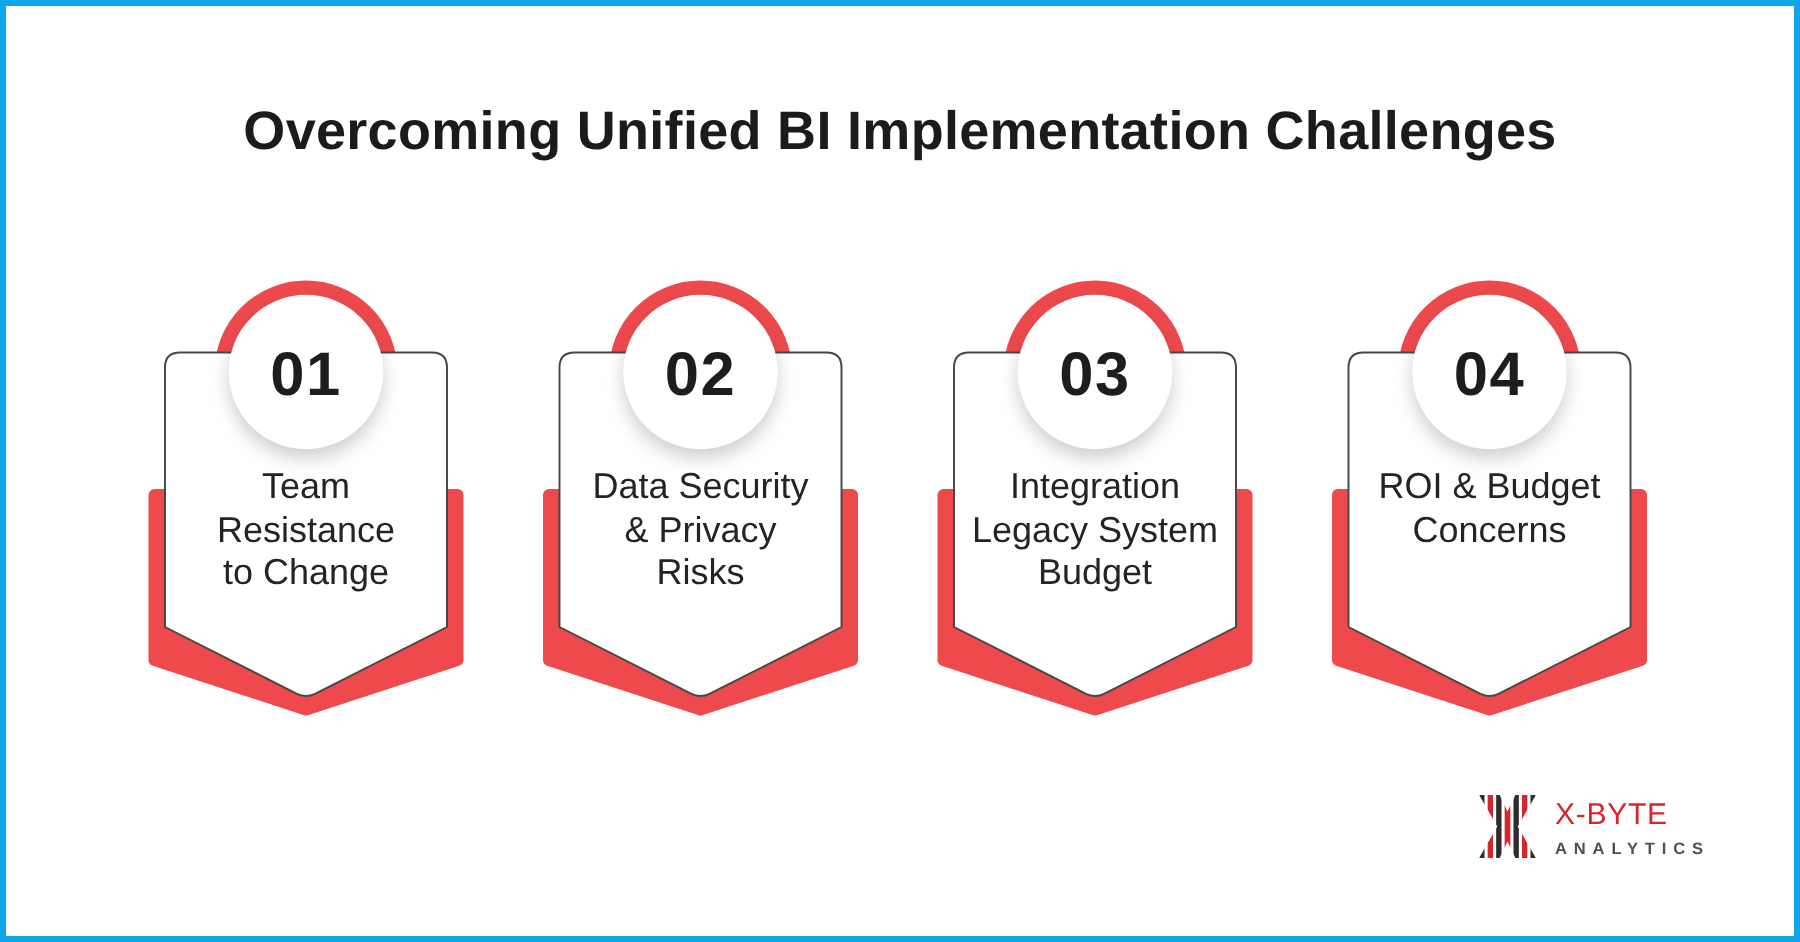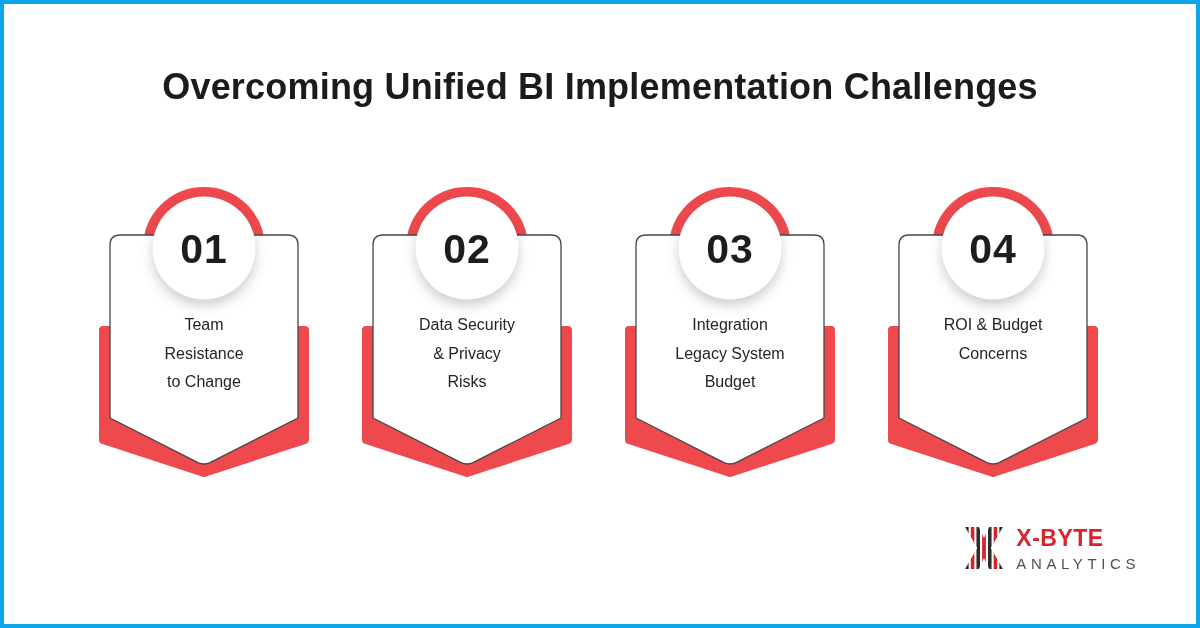--- a/index.html
+++ b/index.html
@@ -26,32 +26,32 @@
 
   .ring   { fill:none; stroke:#ee494d; stroke-width:12; }
   .pennant{ fill:#ee494d; stroke:#ee494d; stroke-width:8; stroke-linejoin:round; }
   .shield { fill:#ffffff; stroke:#474747; stroke-width:1.3; stroke-linejoin:round; }
   .badge  { fill:#ffffff; filter:drop-shadow(0 6px 6px rgba(60,60,60,.25)); }
   .num    { font-family:"Liberation Sans", sans-serif; font-size:41px; font-weight:700;
             fill:#1d1d1d; text-anchor:middle; dominant-baseline:central; letter-spacing:1px; }
 
   .label{
     position:absolute; left:28px; right:28px; top:137px;
-    text-align:center; font-size:16px; line-height:28.5px;
+    text-align:center; font-size:24px; line-height:28.5px;
     color:#242424; white-space:nowrap;
   }
 
   .logo{
     position:absolute; right:56px; bottom:52px;
     display:flex; align-items:center; gap:12px;
   }
   .logo-icon{ width:40px; height:42px; display:block; }
   .logo-text{ display:flex; flex-direction:column; align-items:flex-start; }
-  .logo-brand{ font-size:23px; font-weight:700; color:#d7262b; letter-spacing:.5px; line-height:28px; }
-  .logo-sub  { font-size:15px; font-weight:400; color:#4f4f4f; letter-spacing:4.6px; margin-top:3px; }
+  .logo-brand{ font-size:20px; font-weight:400; color:#d7262b; letter-spacing:.5px; line-height:28px; }
+  .logo-sub  { font-size:11px; font-weight:700; color:#4f4f4f; letter-spacing:4.6px; margin-top:3px; }
 </style>
 </head>
 <body>
 
 <div class="canvas">
 
   <h1 class="title">Overcoming Unified BI Implementation Challenges</h1>
 
   <div class="cards">
 

